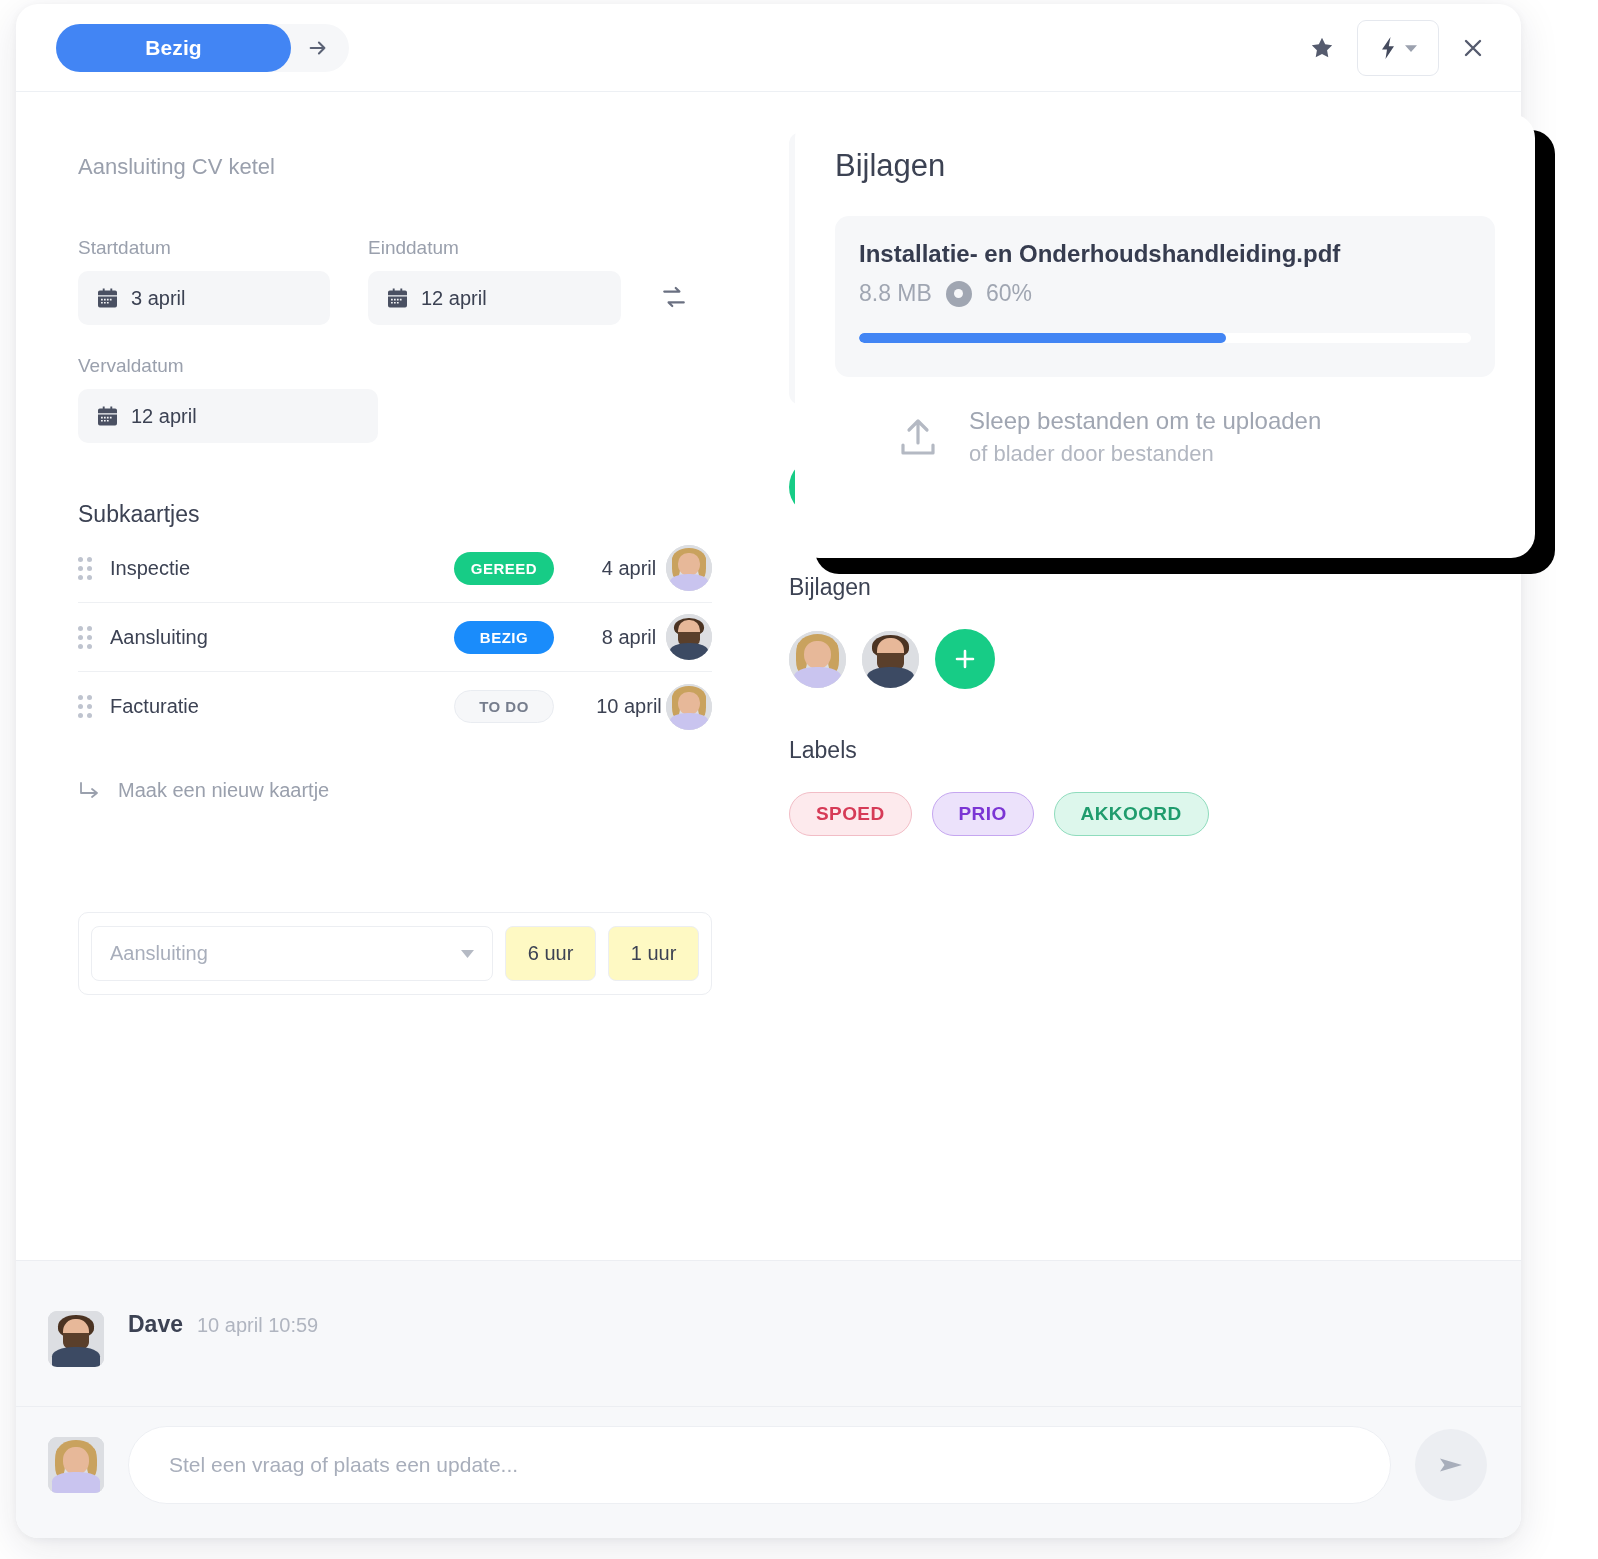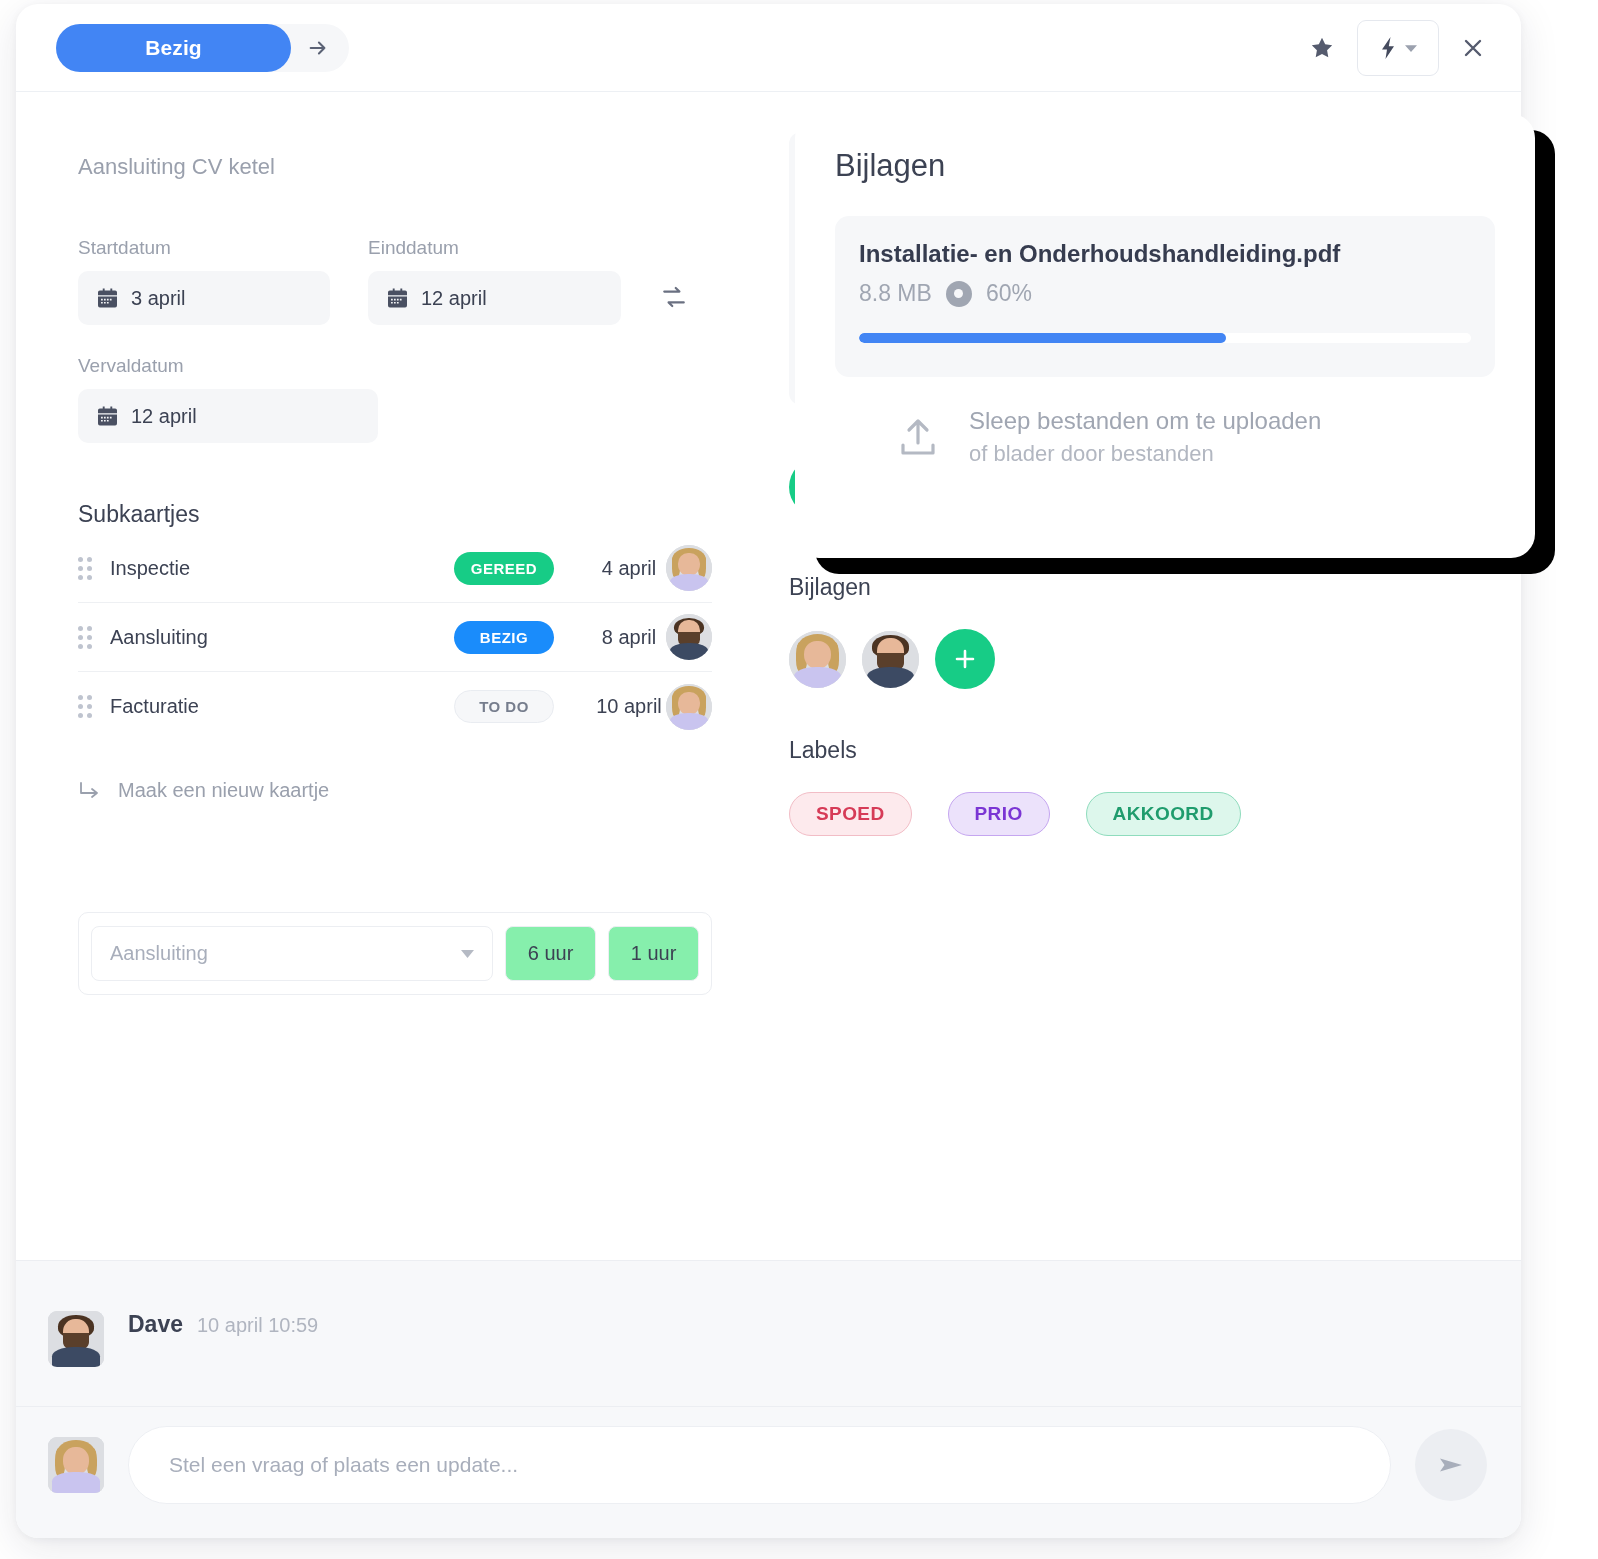--- a/index.html
+++ b/index.html
@@ -201,21 +201,21 @@
     border: 1px solid #eceef2; border-radius: 8px;
     display: flex; align-items: center; padding: 0 18px;
     cursor: pointer; background: #fff;
   }
   .act-select .ph { font-size: 20px; color: #a8aebb; }
   .act-select .caret { margin-left: auto; width: 13px; height: 9px; color: #b5bac4; }
   .act-cell {
     width: 91px; height: 55px;
     border: 1px solid #eceef2; border-radius: 8px;
     display: flex; align-items: center; justify-content: center;
-    font-size: 20px; color: #3c4253; background: #86efac;
+    font-size: 20px; color: #3c4253; background: #fef9c3;
     cursor: text;
   }
 
   
   .checklist-panel {
     position: absolute;
     left: 18px; top: 40px;
     width: 637px;
     background: #f6f7f9;
     border-radius: 12px;
@@ -273,21 +273,21 @@
   }
   .res-add {
     width: 60px; height: 60px; border-radius: 50%;
     background: #17cc86; color: #fff; border: none; cursor: pointer;
     display: flex; align-items: center; justify-content: center;
   }
   .res-add svg { width: 24px; height: 24px; }
 
   .labels { position: absolute; left: 18px; top: 645px; }
   .lab-title { font-size: 23px; color: #3c4253; }
-  .lab-row { margin-top: 28px; display: flex; gap: 36px; }
+  .lab-row { margin-top: 28px; display: flex; gap: 20px; }
   .lab {
     height: 44px; border-radius: 999px;
     display: flex; align-items: center; justify-content: center;
     padding: 0 26px;
     font-size: 19px; font-weight: 700; letter-spacing: .4px;
     cursor: pointer;
   }
   .lab-spoed   { background: #fdeaed; border: 1px solid #f2bdc6; color: #d63b57; }
   .lab-prio    { background: #ece2fb; border: 1px solid #c5a6f0; color: #7b35d4; }
   .lab-akkoord { background: #ddf7ec; border: 1px solid #8fdcbd; color: #1f9c6d; }

